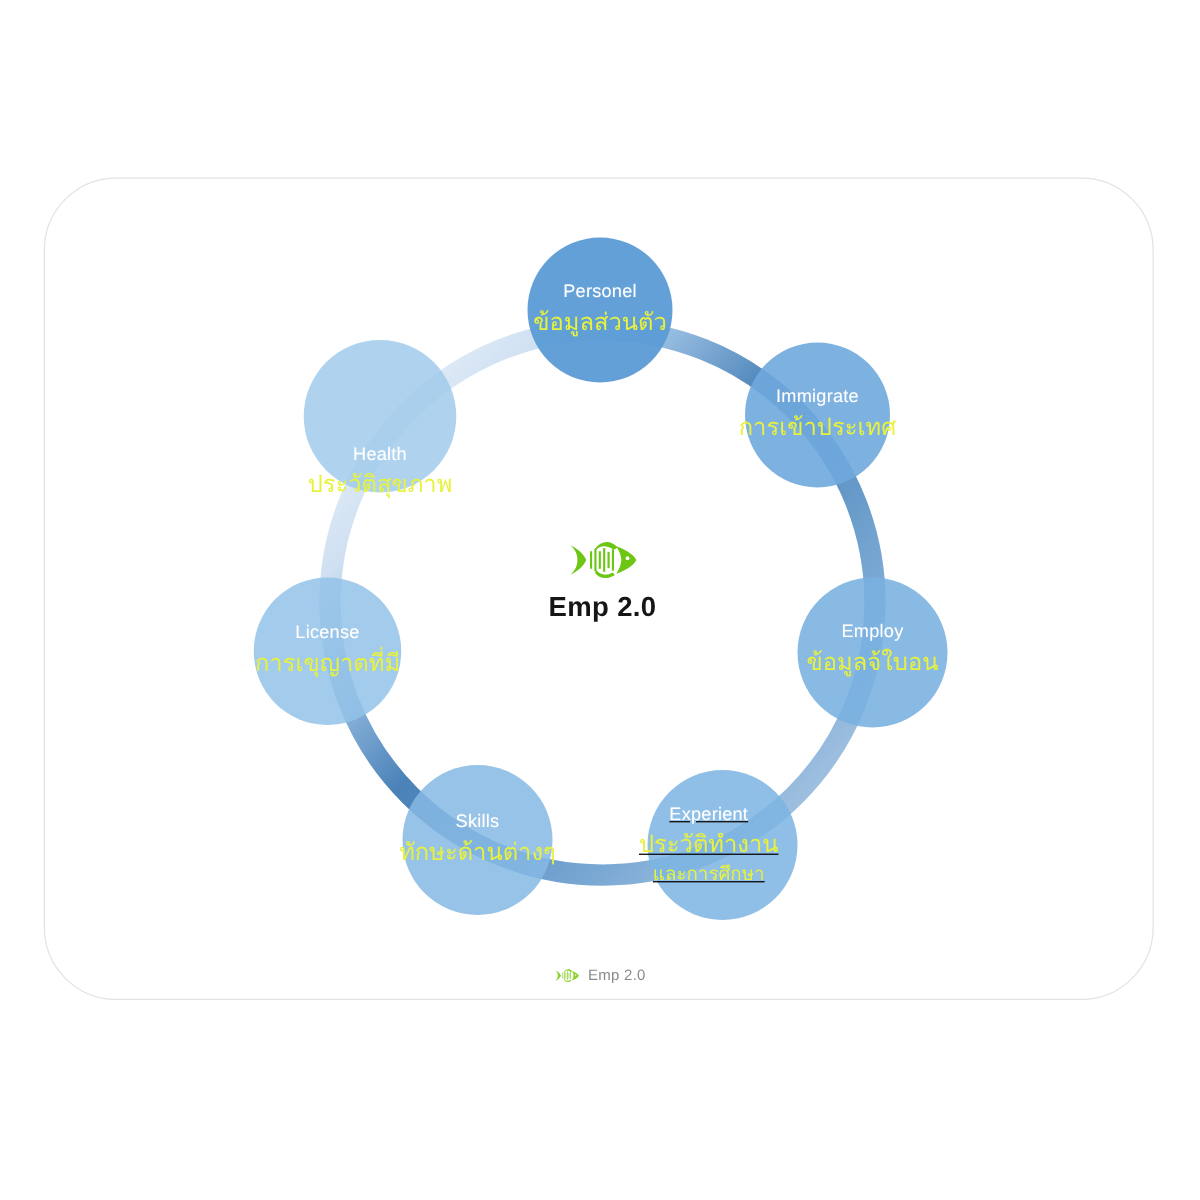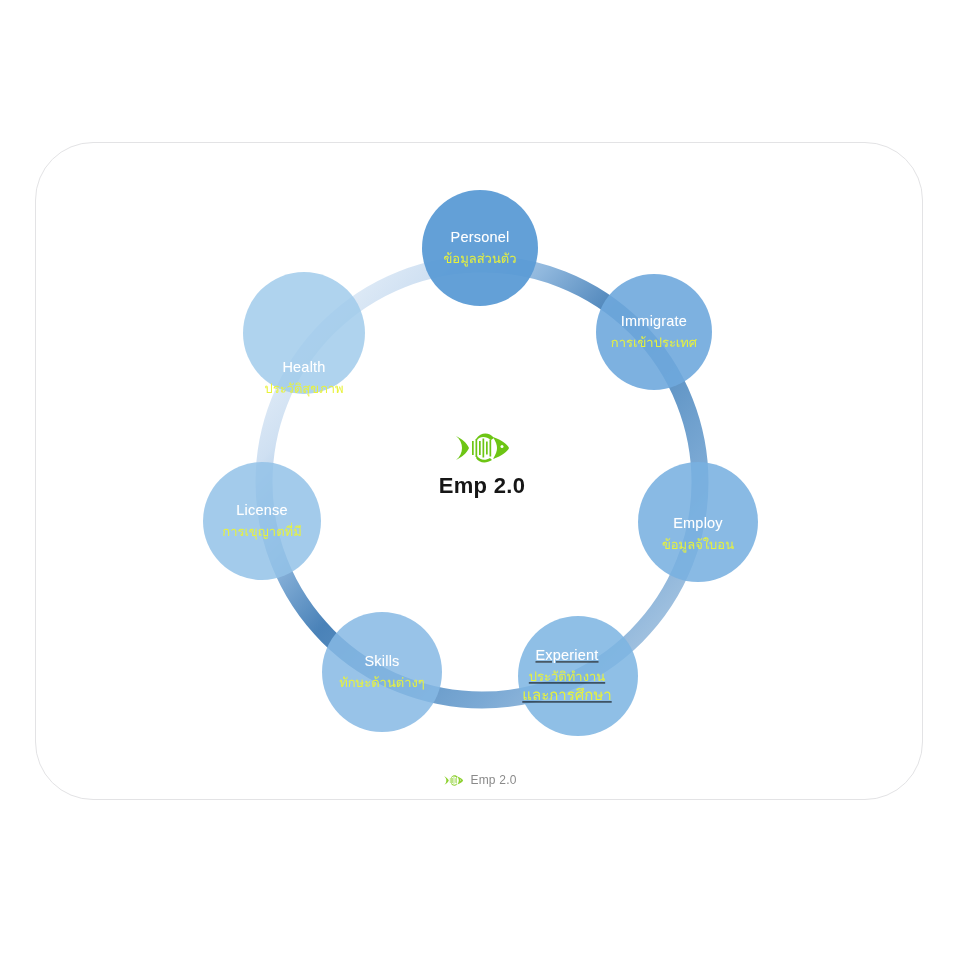--- a/index.html
+++ b/index.html
@@ -60,21 +60,21 @@
     color: #ffffff;
     font-size: 14.5px;
     font-weight: 400;
     letter-spacing: .2px;
     white-space: nowrap;
     text-shadow: 0 0 1px rgba(255,255,255,.35);
   }
   .node-sub {
     display: block;
     color: #e8f23c;
-    font-size: 13px;
+    font-size: 19px;
     font-weight: 400;
     margin-top: 5px;
     white-space: nowrap;
   }
   .node-sub2 {
     display: block;
     color: #e8f23c;
     font-size: 15px;
     font-weight: 400;
     margin-top: 2px;
@@ -158,21 +158,21 @@
 
     <div id="node-labels">
         <div class="node-label" style="left: 480px; top: 248px;">
           <span class="node-title">Personel</span>
           <span class="node-sub">ข้อมูลส่วนตัว</span>
         </div>
         <div class="node-label" style="left: 654px; top: 332px;">
           <span class="node-title">Immigrate</span>
           <span class="node-sub">การเข้าประเทศ</span>
         </div>
-        <div class="node-label" style="left: 698px; top: 534px; text-align: center;">
+        <div class="node-label" style="left: 698px; top: 520px; text-align: center;">
           <span class="node-title">Employ</span>
           <span class="node-sub">ข้อมูลจ้ใบอน</span>
         </div>
         <div class="node-label" style="left: 567px; top: 676px; text-decoration: underline;">
           <span class="node-title">Experient</span>
           <span class="node-sub">ประวัติทำงาน</span>
           <span class="node-sub2">และการศึกษา</span>
         </div>
         <div class="node-label" style="left: 382px; top: 672px;">
           <span class="node-title">Skills</span>

